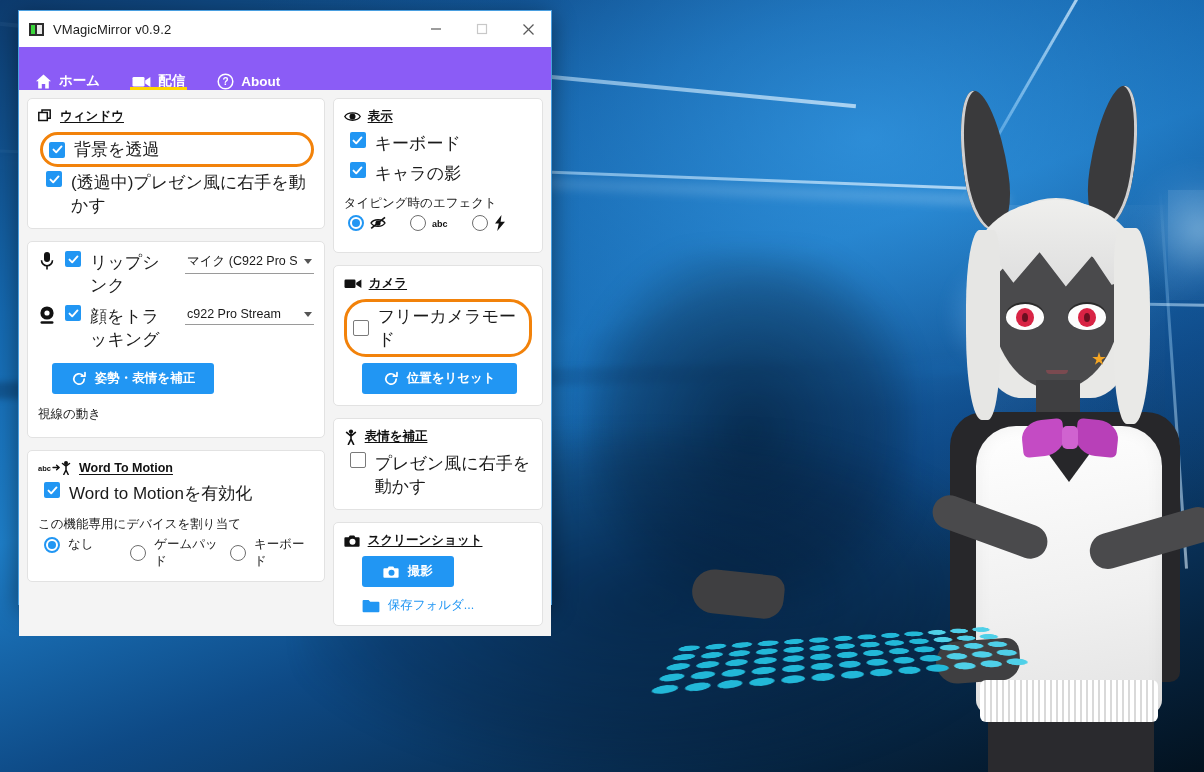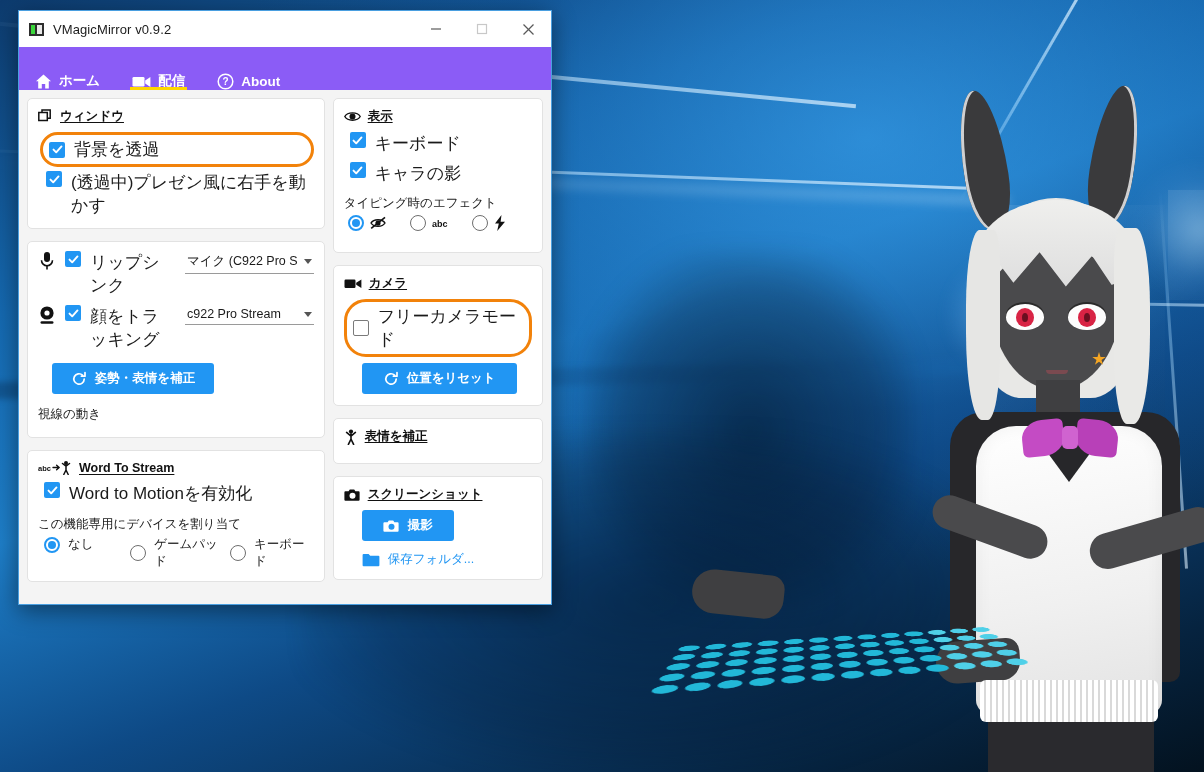--- a/index.html
+++ b/index.html
@@ -454,21 +454,21 @@
       </div>
 
       <div class="card">
         <div class="card-head">
           <svg class="icon-i" width="34" height="15" viewBox="0 0 34 15">
             <text x="0" y="10.5" font-size="7.5" font-weight="bold" fill="#111" font-family="Liberation Sans, sans-serif">abc</text>
             <path d="M15 7.5 h5.4 M18.6 5.2 L21.2 7.5 L18.6 9.8" fill="none" stroke="#111" stroke-width="1.4" stroke-linecap="round" stroke-linejoin="round"></path>
             <circle cx="28" cy="3" r="2" fill="#111"></circle>
             <path d="M28 5 v5 M24.5 3.5 L28 6.2 L31.5 3.5 M28 10 L25.8 14.5 M28 10 L30.2 14.5" fill="none" stroke="#111" stroke-width="1.5" stroke-linecap="round" stroke-linejoin="round"></path>
           </svg>
-          <span class="ttl">Word To Stream</span>
+          <span class="ttl">Word To Motion</span>
         </div>
         <div class="row" style="padding-left:6px;">
           <span class="cb on">
             <svg width="11" height="11" viewBox="0 0 11 11">
                 <path d="M1.5 5.6 L4.2 8.3 L9.5 2.4" fill="none" stroke="#fff" stroke-width="1.9" stroke-linecap="round" stroke-linejoin="round"></path>
               </svg>
           </span>
           <span class="cb-label">Word to Motionを有効化</span>
         </div>
         <div class="plain-label" style="margin-top:8px;">この機能専用にデバイスを割り当て</div>
@@ -562,20 +562,24 @@
       </div>
 
       <div class="card">
         <div class="card-head">
           <svg class="icon-i" width="14" height="16" viewBox="0 0 14 16">
               <circle cx="7" cy="2.6" r="2.1" fill="#111"></circle>
               <path d="M7 4.8 v5.4 M2.6 3.4 L7 7.2 L11.4 3.4 M7 10.2 L4.4 15.4 M7 10.2 L9.6 15.4" fill="none" stroke="#111" stroke-width="1.6" stroke-linecap="round" stroke-linejoin="round"></path>
             </svg>
           <span class="ttl">表情を補正</span>
         </div>
+        <div class="row" style="padding-left:6px;">
+          <span class="cb off"></span>
+          <span class="cb-label">プレゼン風に右手を動かす</span>
+        </div>
       </div>
 
       <div class="card">
         <div class="card-head">
           <svg class="icon-i" width="17" height="14" viewBox="0 0 17 14">
               <path d="M1.4 3.2 h3.2 l1.2 -1.8 h4.4 l1.2 1.8 h3.2 a1 1 0 0 1 1 1 v7.6 a1 1 0 0 1 -1 1 H1.4 a1 1 0 0 1 -1 -1 V4.2 a1 1 0 0 1 1 -1 Z" fill="#111"></path>
               <circle cx="8.5" cy="7.8" r="3" fill="#fff"></circle>
             </svg>
           <span class="ttl">スクリーンショット</span>
         </div>

